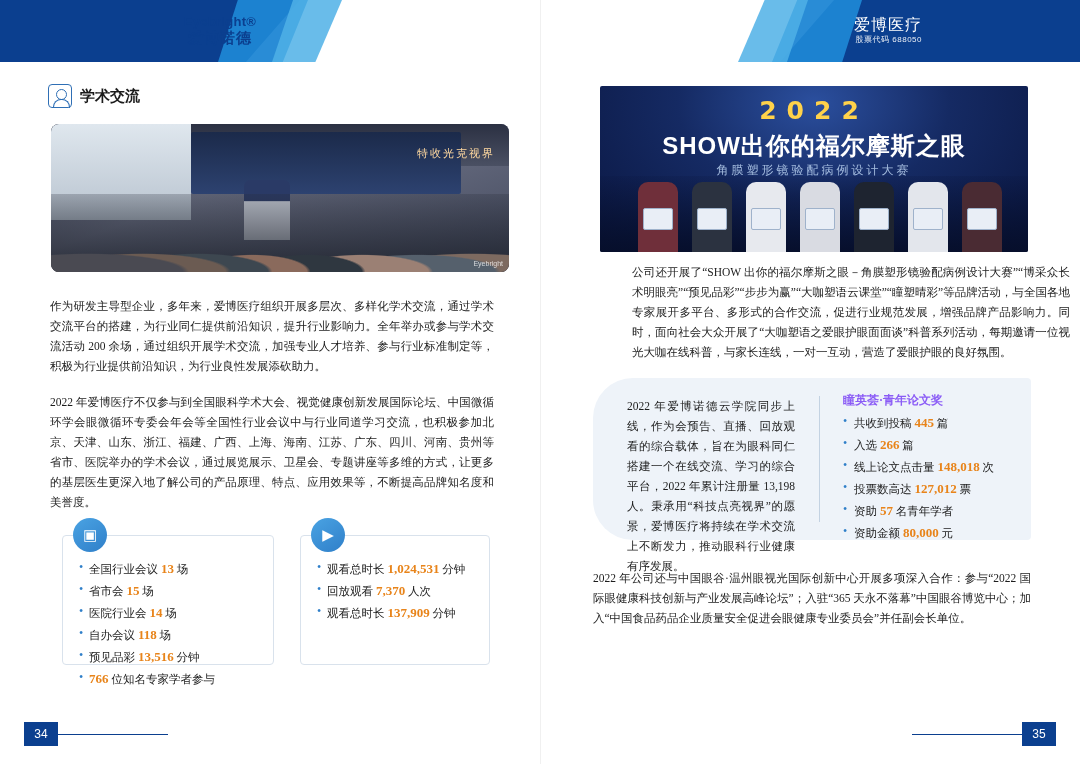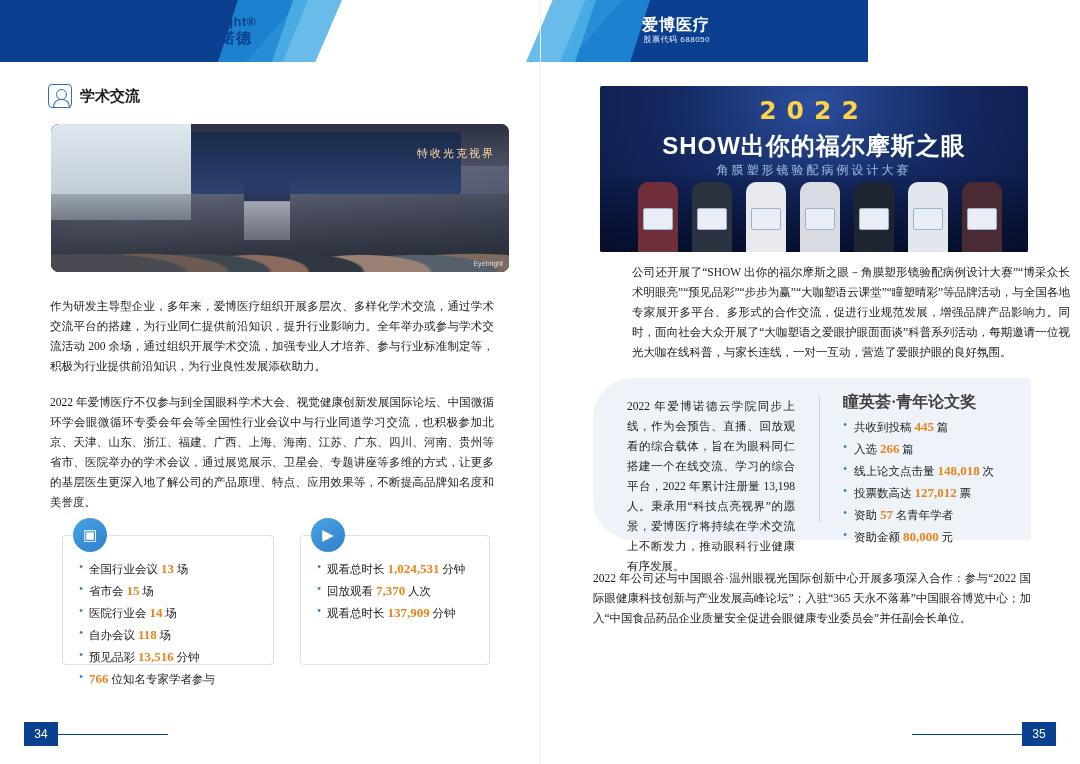--- a/index.html
+++ b/index.html
@@ -12,21 +12,21 @@
   .page {
     position: relative;
     width: 1080px; height: 764px;
     background: #ffffff;
     overflow: hidden;
   }
 
   
   .hdr {
     position: absolute; top: 0; left: 0;
-    width: 868px; height: 62px;
+    width: 1080px; height: 62px;
   }
   .hdr-left-band {
     position: absolute; left: 0; top: 0;
     width: 300px; height: 62px;
     background: #0b3f8f;
     clip-path: polygon(0 0, 100% 0, 82% 100%, 0 100%);
   }
   .hdr-left-band2 {
     position: absolute; left: 218px; top: 0;
     width: 90px; height: 62px;
@@ -72,21 +72,21 @@
   }
   .logo-left .brand-cn {
     font-size: 15px; color: #0b3f8f; font-weight: bold;
     letter-spacing: 1px; line-height: 18px;
   }
   .logo-right {
     position: absolute; right: 158px; top: 16px;
     width: 150px; text-align: right; color: #ffffff;
   }
   .logo-right .brand-cn {
-    font-size: 16px; font-weight: bold; letter-spacing: 1px; line-height: 18px;
+    font-size: 16px; font-weight: normal; letter-spacing: 1px; line-height: 18px;
   }
   .logo-right .brand-code {
     font-size: 8px; letter-spacing: .5px; line-height: 12px; opacity: .9;
   }
 
   
   .section-title {
     position: absolute; left: 48px; top: 84px;
     display: flex; align-items: center; gap: 8px;
   }
@@ -254,21 +254,21 @@
     font-family: "Liberation Serif", serif;
   }
   .panel .divider {
     position: absolute; left: 226px; top: 18px;
     width: 1px; height: 126px; background: #c3d2e2;
   }
   .panel .pright {
     position: absolute; left: 250px; top: 14px; width: 180px;
   }
   .panel .pright .ptitle {
-    font-size: 16px; color: #404040; font-weight: bold;
+    font-size: 12px; color: #8b5cf6; font-weight: bold;
     margin-bottom: 3px;
     font-family: Liberation Serif, serif;
   }
   .panel .pright ul {
     list-style: none; margin: 0; padding: 0;
     font-size: 11.5px; line-height: 21px; color: #1c1c1c;
     font-family: "Liberation Serif", serif;
   }
   .panel .pright li { position: relative; padding-left: 11px; white-space: nowrap; }
   .panel .pright li::before {

